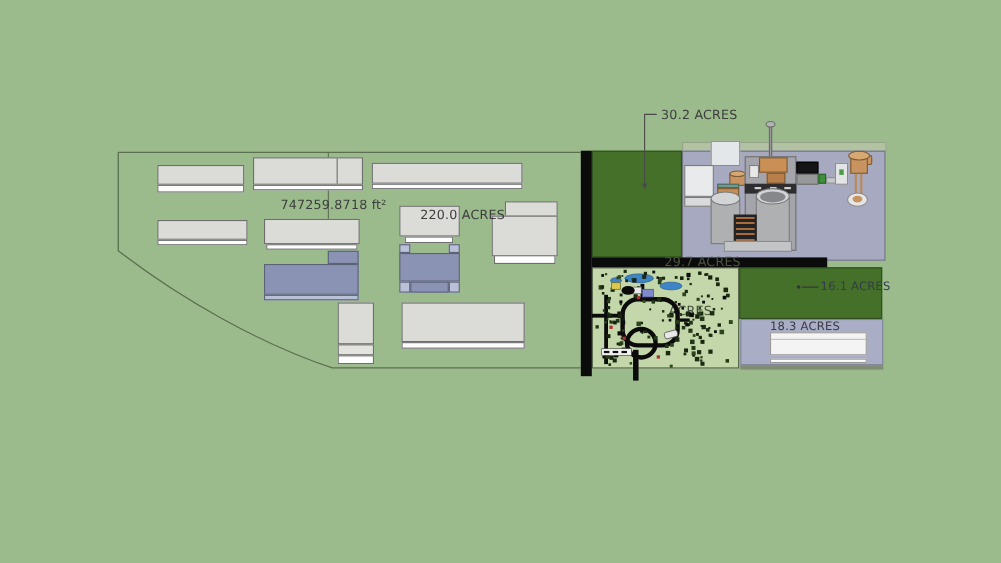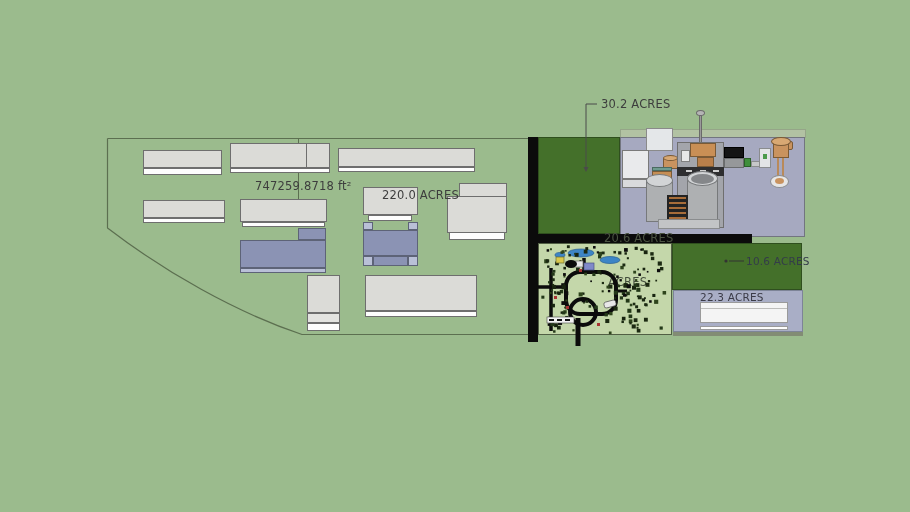--- a/index.html
+++ b/index.html
@@ -350,18 +350,18 @@
     <path d="M597,104 H586 V168" fill="none" stroke="#4a4a4a" stroke-width="1"></path>
     <path d="M586,172 l-2.5,-5 l5,0 z" fill="#4a4a4a"></path>
 
     <circle cx="726" cy="261" r="1.6" fill="#333"></circle>
     <path d="M729,261 H744" fill="none" stroke="#333" stroke-width="1"></path>
   </svg>
 
   <div class="lbl" style="left:255px;top:181px;text-align:center;">747259.8718 ft²</div>
   <div class="lbl" style="left:382px;top:190px;">220.0 ACRES</div>
   <div class="lbl" style="left:601px;top:99px;">30.2 ACRES</div>
-  <div class="lbl" style="left:604px;top:233px;color:#4b5442;">20.6 ACRES</div>
+  <div class="lbl" style="left:604px;top:233px;color:#4b5442;">29.7 ACRES</div>
   <div class="lbl" style="left:608px;top:277px;color:#454f3e;z-index:4;">ACRES</div>
-  <div class="lbl" style="left:746px;top:256px;color:#343c49;font-size:10.5px;">10.6 ACRES</div>
-  <div class="lbl" style="left:700px;top:292px;color:#3a3a46;font-size:10.5px;">22.3 ACRES</div>
+  <div class="lbl" style="left:746px;top:256px;color:#343c49;font-size:10.5px;">16.1 ACRES</div>
+  <div class="lbl" style="left:700px;top:292px;color:#3a3a46;font-size:10.5px;">18.3 ACRES</div>
 
 </div>
 
 </body></html>

